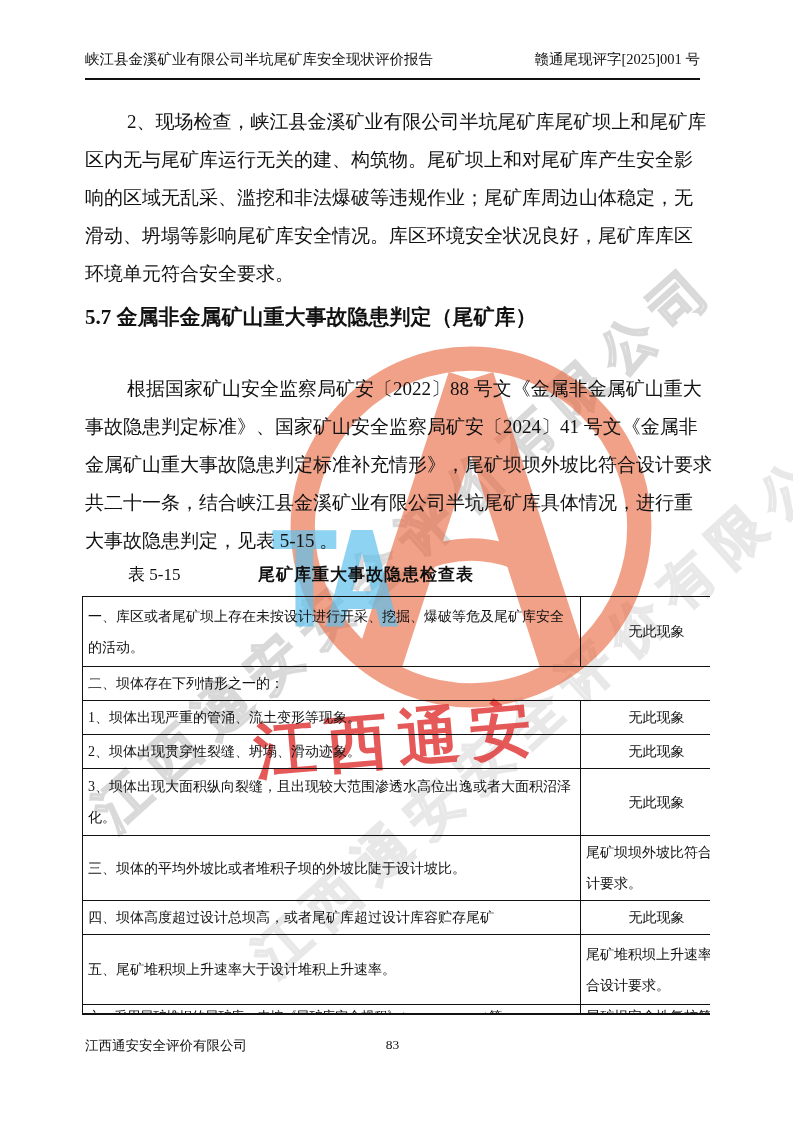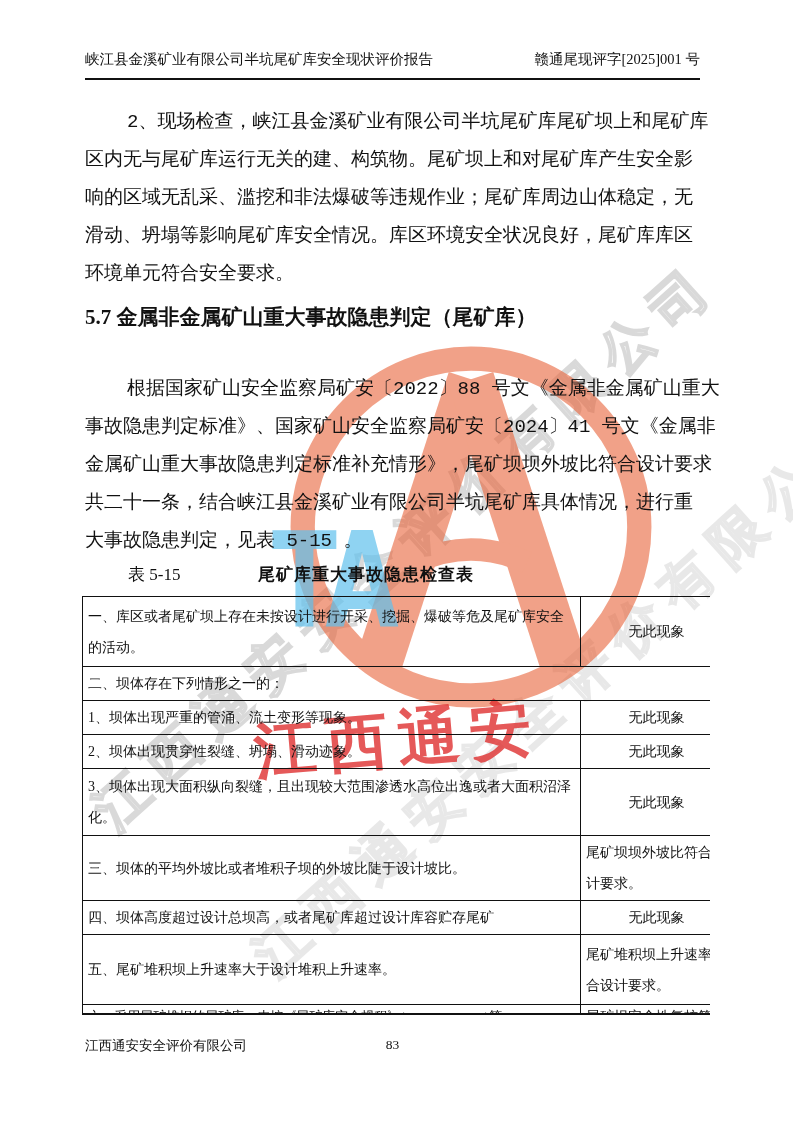--- a/index.html
+++ b/index.html
@@ -32,21 +32,21 @@
   
   .content{position:absolute;inset:0;z-index:1;}
   .hdr{
     position:absolute;left:85px;top:50px;width:615px;height:25px;
     display:flex;justify-content:space-between;align-items:flex-start;
     font-size:14.5px;border-bottom:2px solid #111;padding-bottom:3px;
   }
   .para{position:absolute;left:85px;width:640px;font-size:19px;line-height:38px;}
   .p1{top:103px;}
   .p2{top:370px;}
-  .pl{height:38px;white-space:nowrap;font-family:Liberation Mono, monospace;}
+  .pl{height:38px;white-space:nowrap;}
   .indent{padding-left:42px;}
   .h57{
     position:absolute;left:85px;top:303px;margin:0;font-size:21px;
     font-weight:bold;white-space:nowrap;
   }
   .caption{position:absolute;left:85px;top:563px;width:615px;height:28px;font-size:17px;}
   .cap-label{position:absolute;left:43px;text-align:center;}
   .cap-title{position:absolute;left:173px;font-weight:bold;letter-spacing:1px;}
   .tbl-wrap{
     position:absolute;left:82px;top:596px;width:628px;height:417px;

